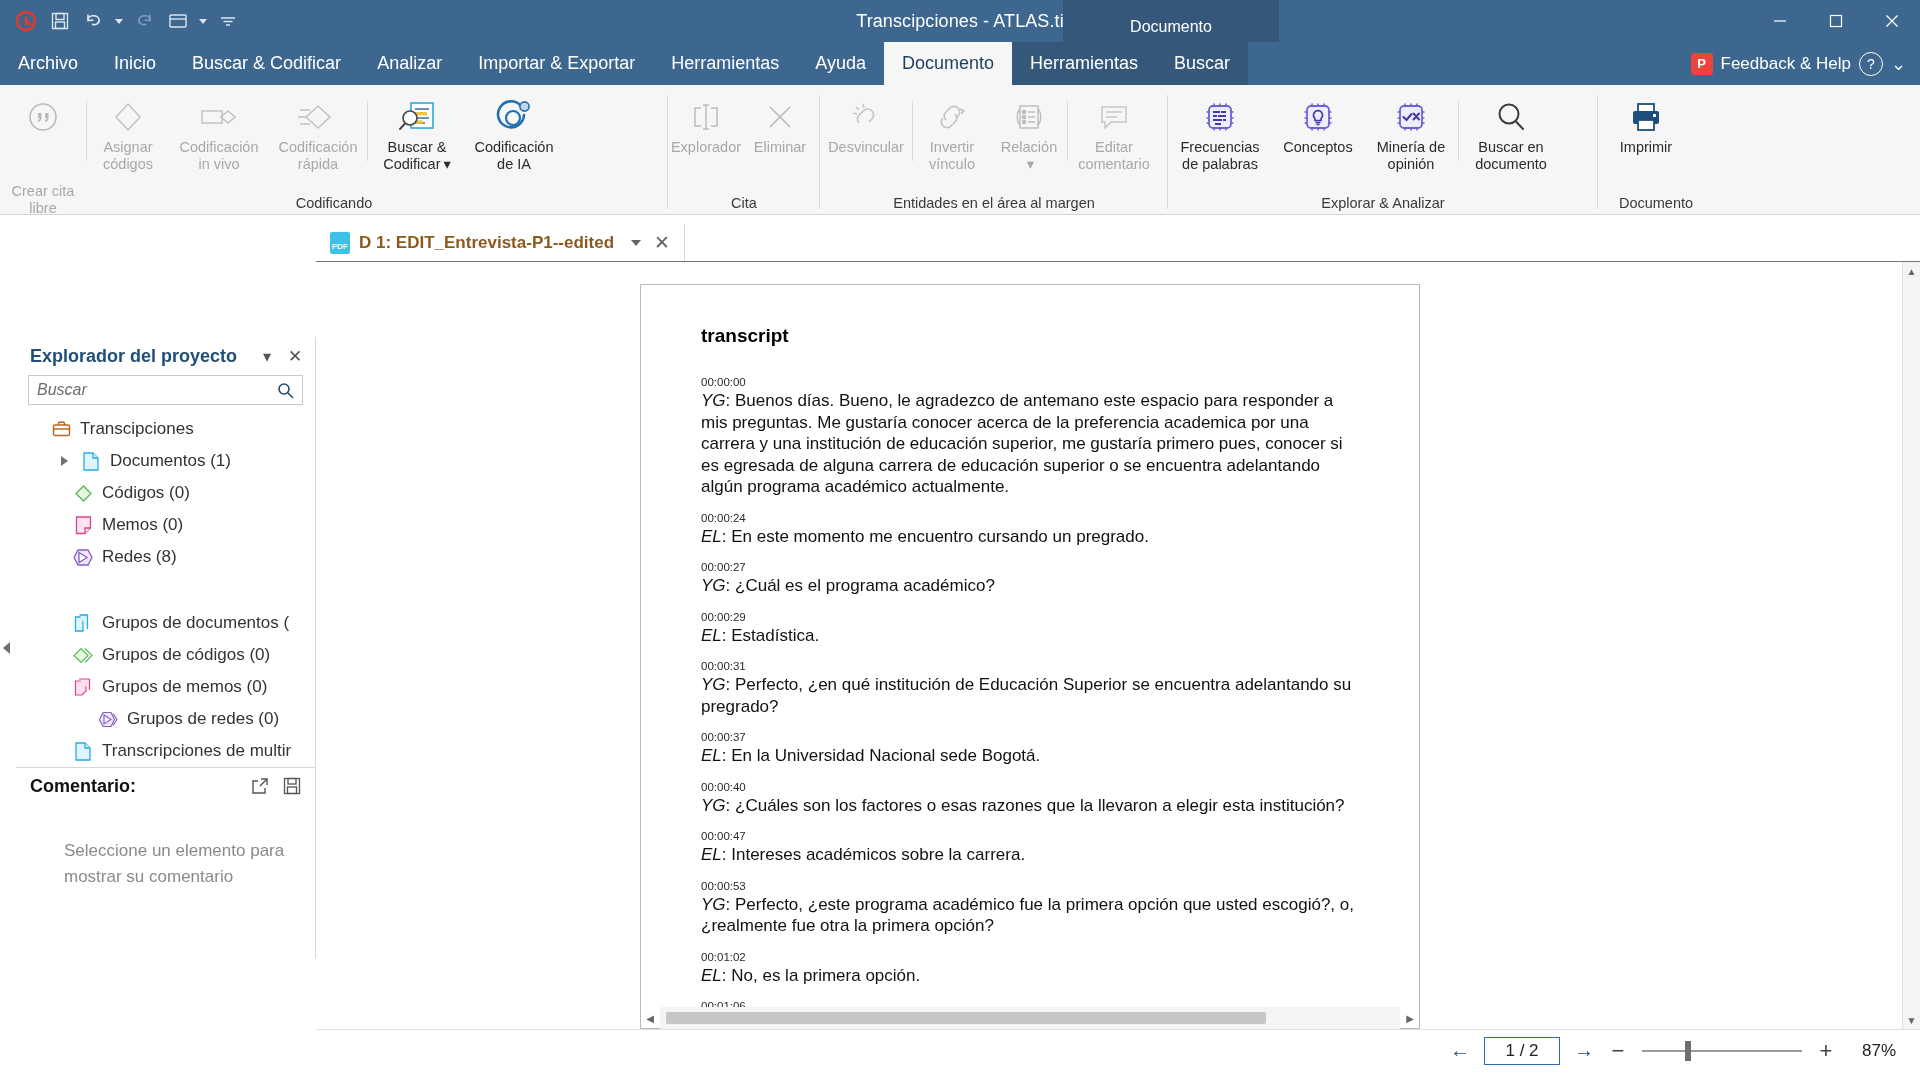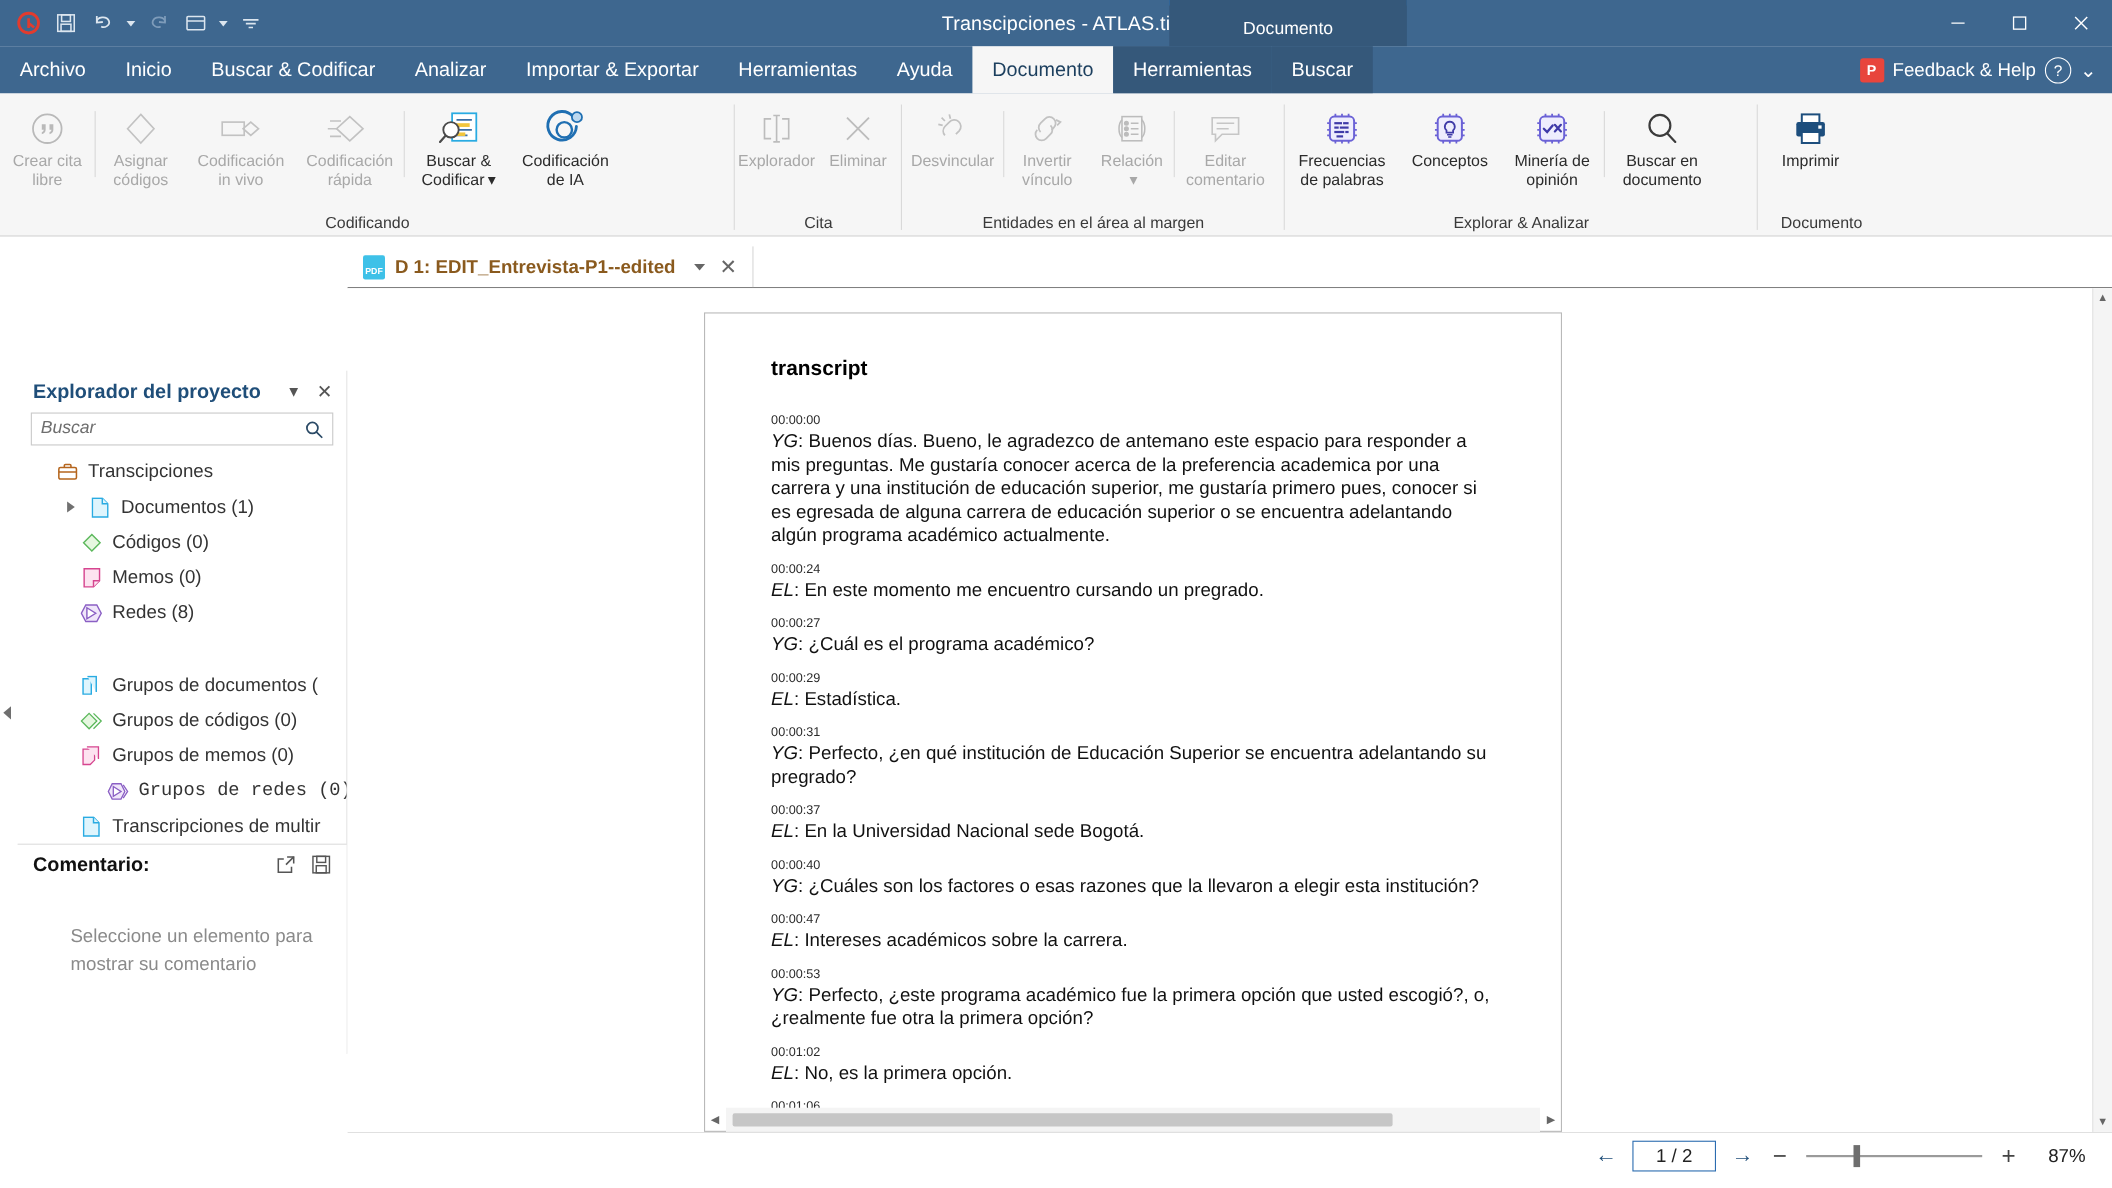--- a/index.html
+++ b/index.html
@@ -256,21 +256,21 @@
       <div class="fb-label">Feedback &amp; Help</div>
       <div class="help-circle">?</div>
       <div style="font-size:18px;">⌄</div>
     </div>
   </div>
 
   <div class="ribbon">
 
     <div class="rgroup" style="width:668px;">
       <div class="rgroup-items">
-        <div class="rbtn disabled" style="width:86px;">
+        <div class="rbtn disabled" style="width:86px;gap:44px;">
           <div class="ico">
             <svg width="36" height="36" viewBox="0 0 36 36" fill="none" stroke="#b9b9b9" stroke-width="1.6">
                 <circle cx="18" cy="18" r="13"></circle>
                 <path d="M13 14 h3.5 v5 q0 3 -3.5 4 v-1.8 q1.8 -.7 1.8 -2.2 h-1.8z M20 14 h3.5 v5 q0 3 -3.5 4 v-1.8 q1.8 -.7 1.8 -2.2 h-1.8z" fill="#b9b9b9" stroke="none"></path>
               </svg>
           </div>
           <div class="lbl">Crear cita libre</div>
         </div>
         <div class="rsep"></div>
         <div class="rbtn disabled" style="width:82px;">
@@ -582,21 +582,21 @@
         <div class="tnode" style="padding-left:56px;">
           <div class="ti">
             <svg width="19" height="19" viewBox="0 0 19 19" fill="#fde3f0" stroke="#d6458f" stroke-width="1.2">
                 <path d="M1.5 3 H12 V13 L8 17 H1.5 Z"></path>
                 <path d="M5 1 H15.5 V12"></path>
               </svg>
           </div>
           <span>Grupos de memos (0)</span>
         </div>
 
-        <div class="tnode" style="padding-left:81px;font-family:Liberation Mono, monospace;">
+        <div class="tnode" style="padding-left:81px;">
           <div class="ti">
             <svg width="21" height="19" viewBox="0 0 21 19" fill="#f0e6fa" stroke="#8a5fc4" stroke-width="1.2">
                 <path d="M5 2.5 H13 L16.5 9.5 L13 16.5 H5 L1.5 9.5 Z"></path>
                 <path d="M6 5 L13 9.5 L6 14 Z" fill="#fff"></path>
                 <path d="M15 3.5 L19 9.5 L15 15.5" fill="none"></path>
               </svg>
           </div>
           <span>Grupos de redes (0)</span>
         </div>
 

